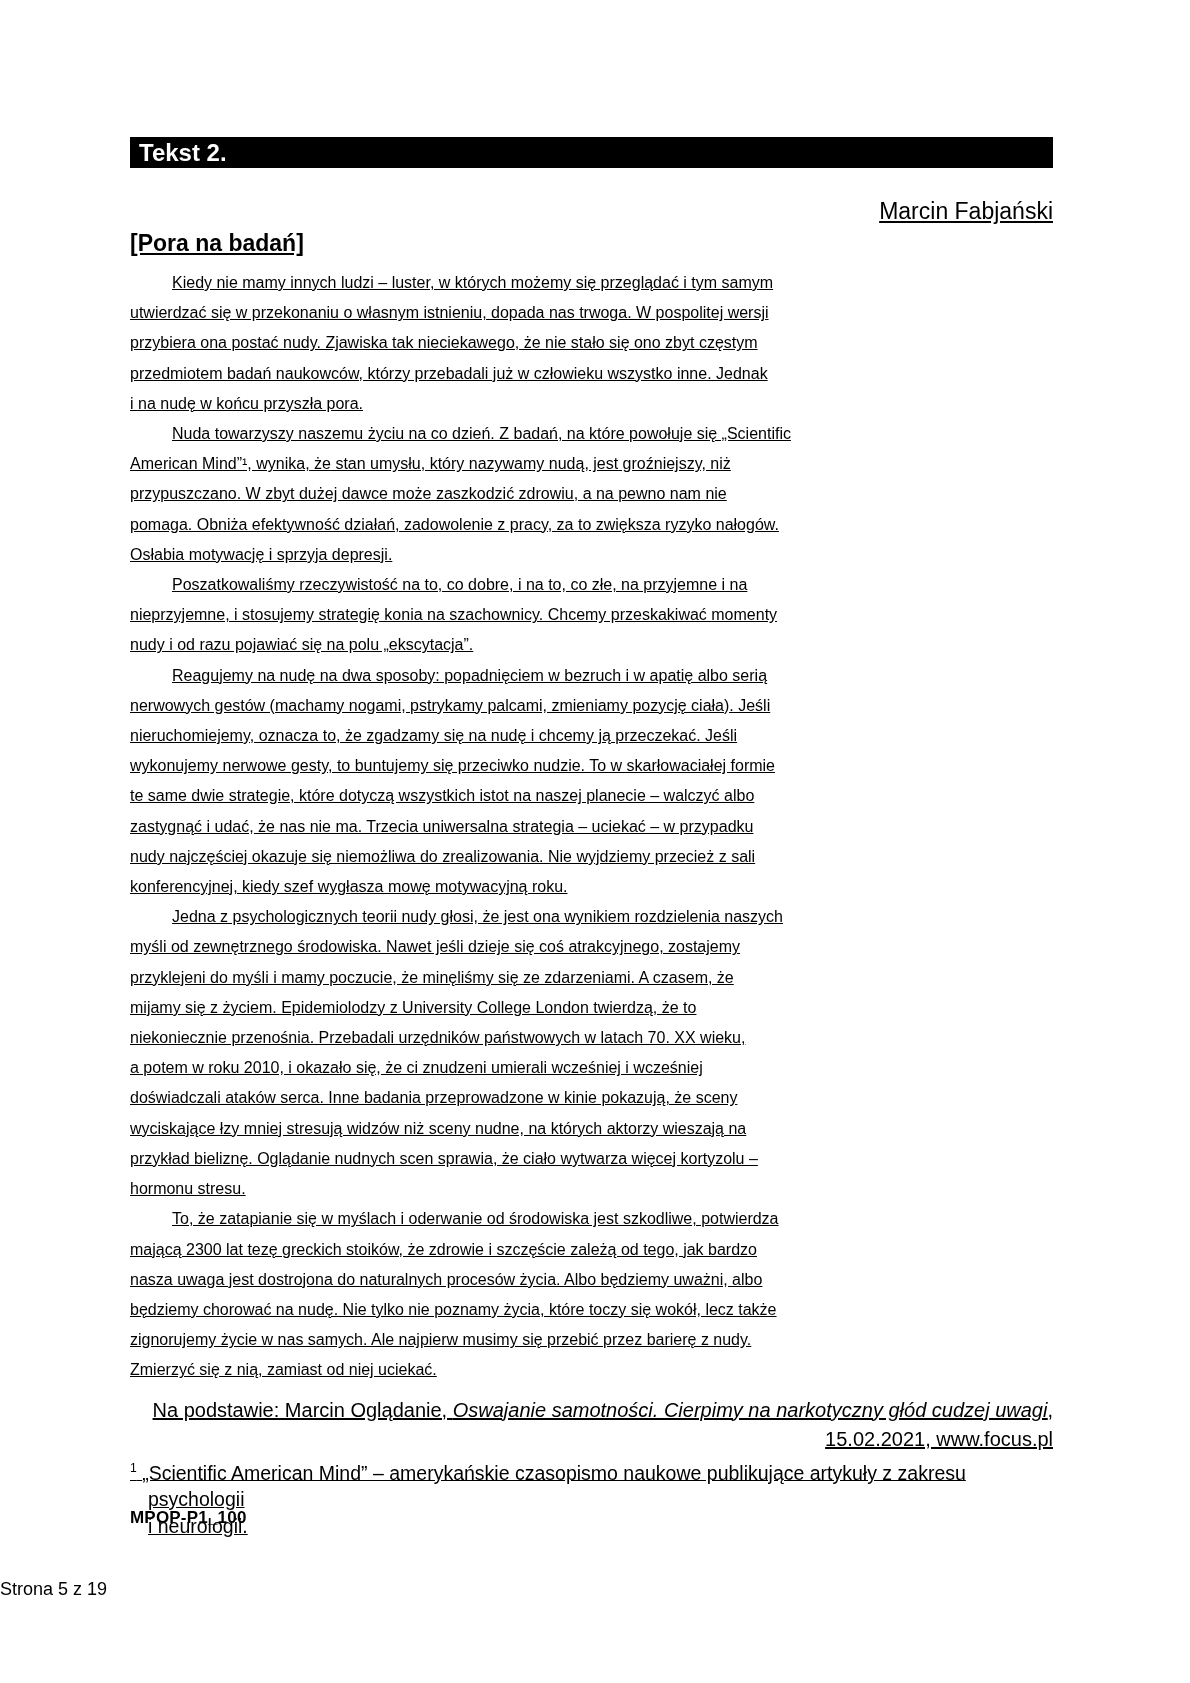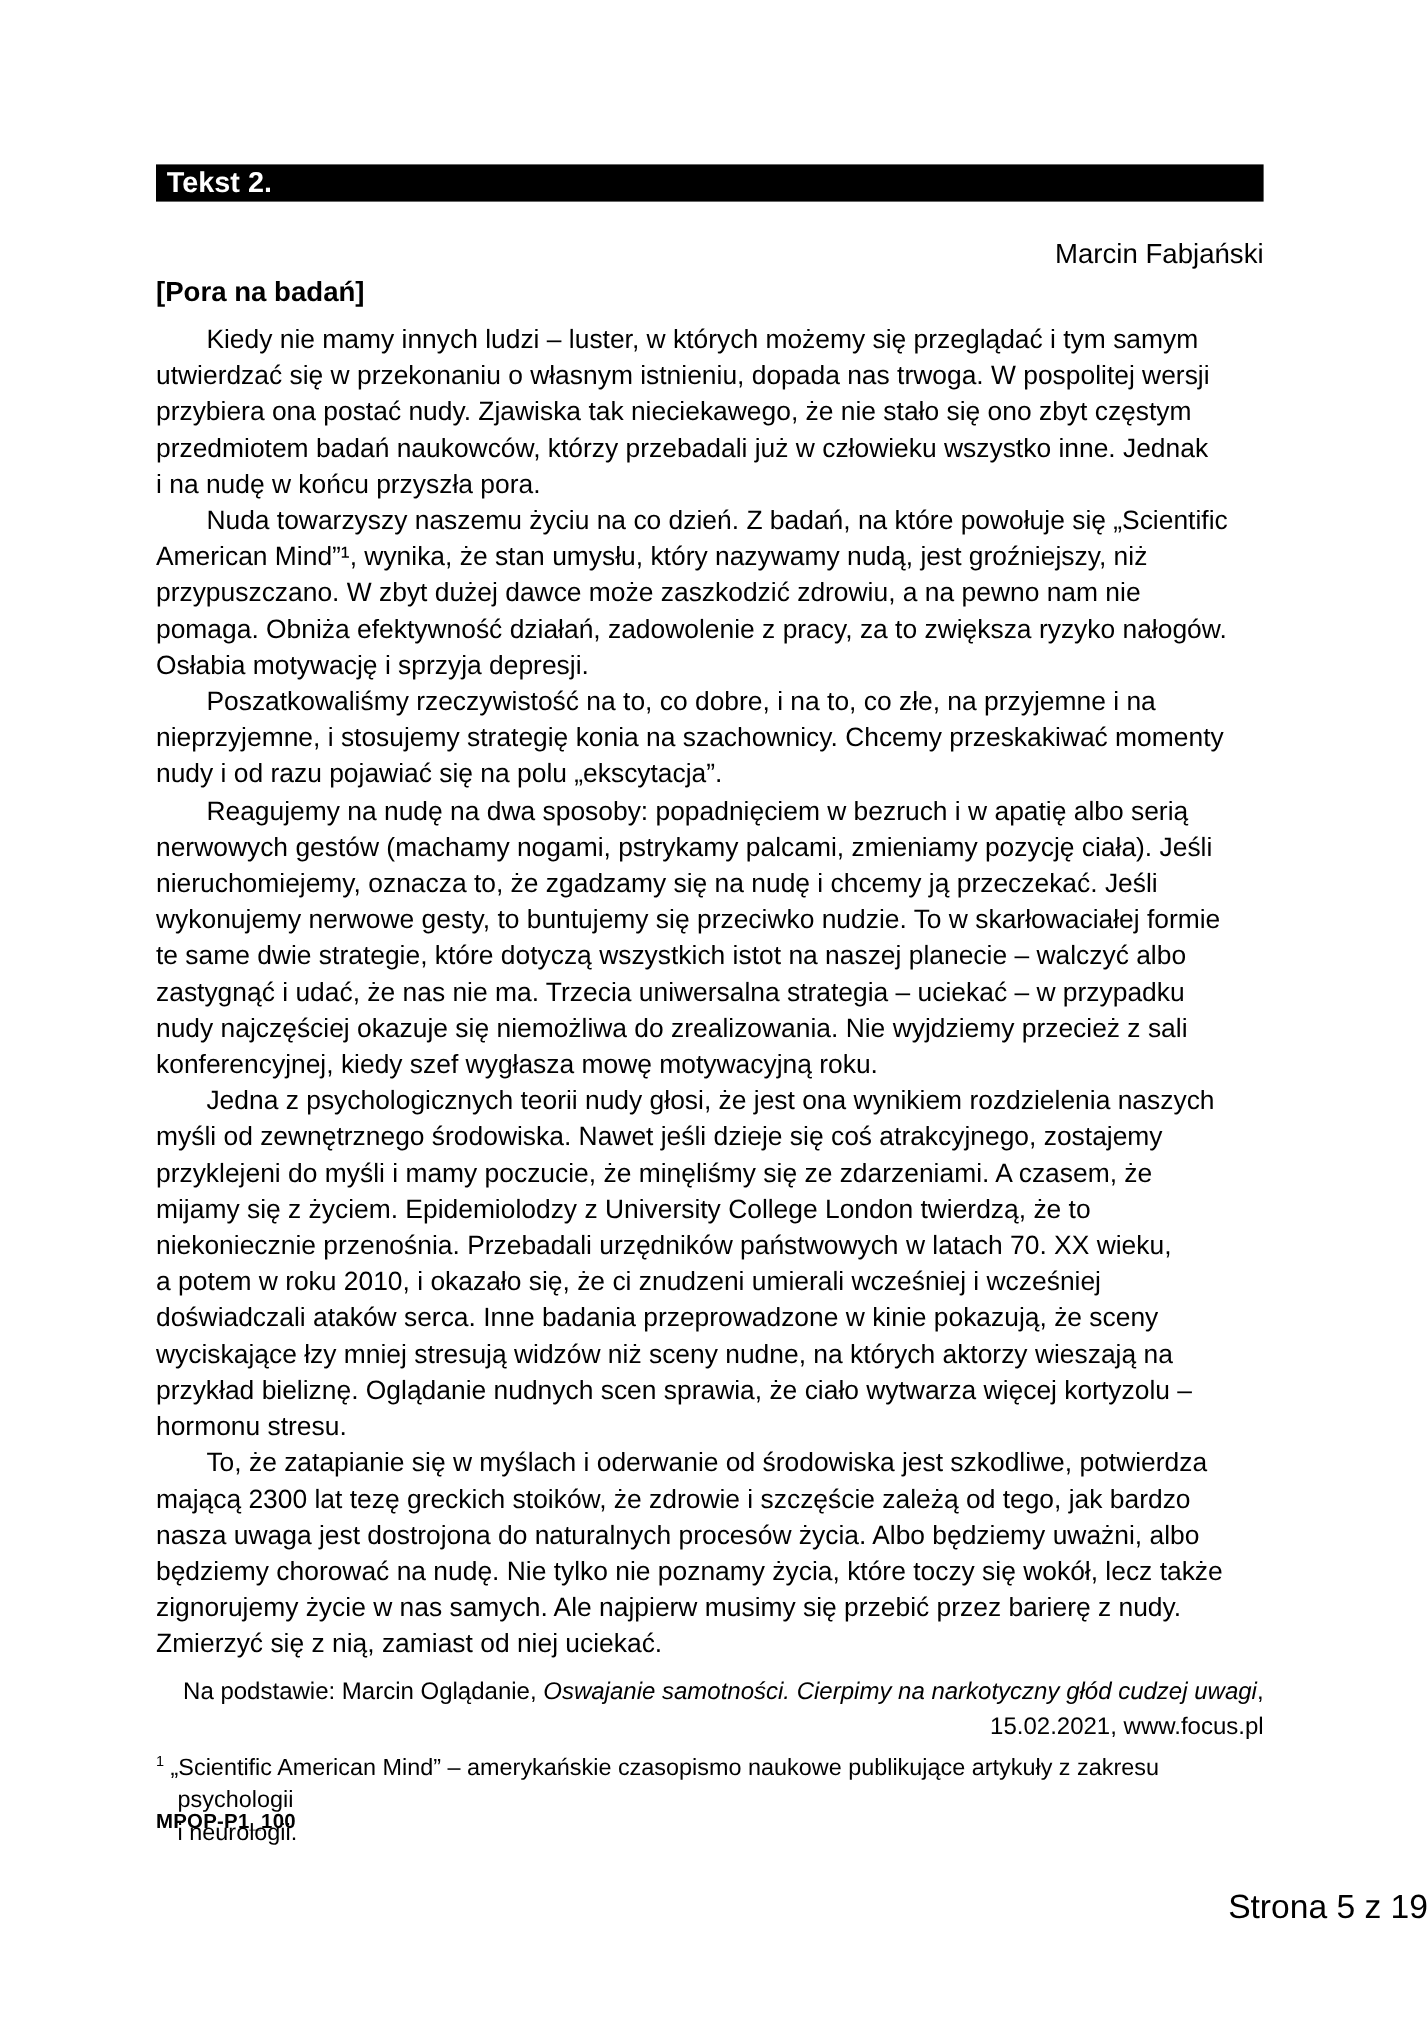--- a/index.html
+++ b/index.html
@@ -4,20 +4,21 @@
 <style>
   html, body { margin: 0; padding: 0; background: #ffffff; }
   .page {
     position: relative;
     width: 1190px;
     height: 1683px;
     background: #ffffff;
     color: #000000;
     font-family: "Liberation Sans", sans-serif;
     overflow: hidden;
+    text-decoration: underline;
   }
   .content {
     margin-left: 130px;
     width: 923px;
     padding-top: 137px;
   }
   .text-bar {
     background: #000000;
     color: #ffffff;
     font-weight: bold;
@@ -26,21 +27,21 @@
     line-height: 31px;
     padding-left: 9px;
     box-sizing: border-box;
   }
   .byline { margin-top: 27px; font-size: 23px; line-height: 32px; }
   .author { font-weight: normal; text-align: right; }
   .work-title { font-weight: bold; }
   .body-text { margin-top: 9px; }
   .para {
     margin: 0;
-    font-size: 22px;
+    font-size: 16px;
     line-height: 30.2px;
     white-space: pre-line;
     text-indent: 42px;
     text-align: left;
   }
   .source {
     margin-top: 10px;
     text-align: right;
     font-size: 20px;
     line-height: 29px;
@@ -53,22 +54,22 @@
     padding-left: 18px;
     text-indent: -18px;
   }
   .footnote sup { font-size: 0.62em; }
   .footnote .fn-text { white-space: pre-line; }
   .page-number {
     position: absolute;
     left: 0;
     right: 0;
     top: 1576px;
-    text-align: right;
-    font-size: 28px;
+    text-align: left;
+    font-size: 18px;
     line-height: 26px;
   }
   .doc-code {
     position: absolute;
     left: 130px;
     top: 1508px;
     font-size: 17px;
     font-weight: bold;
     letter-spacing: 0.2px;
   }

